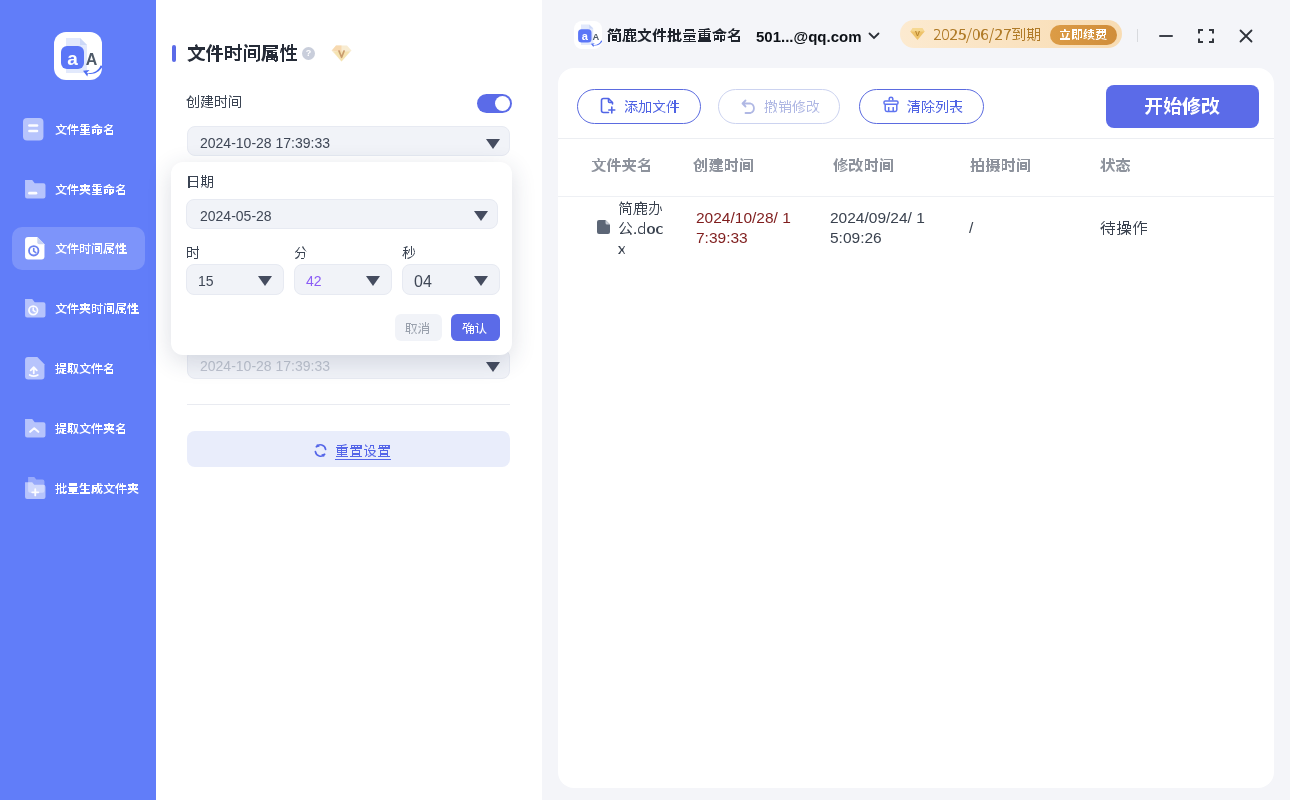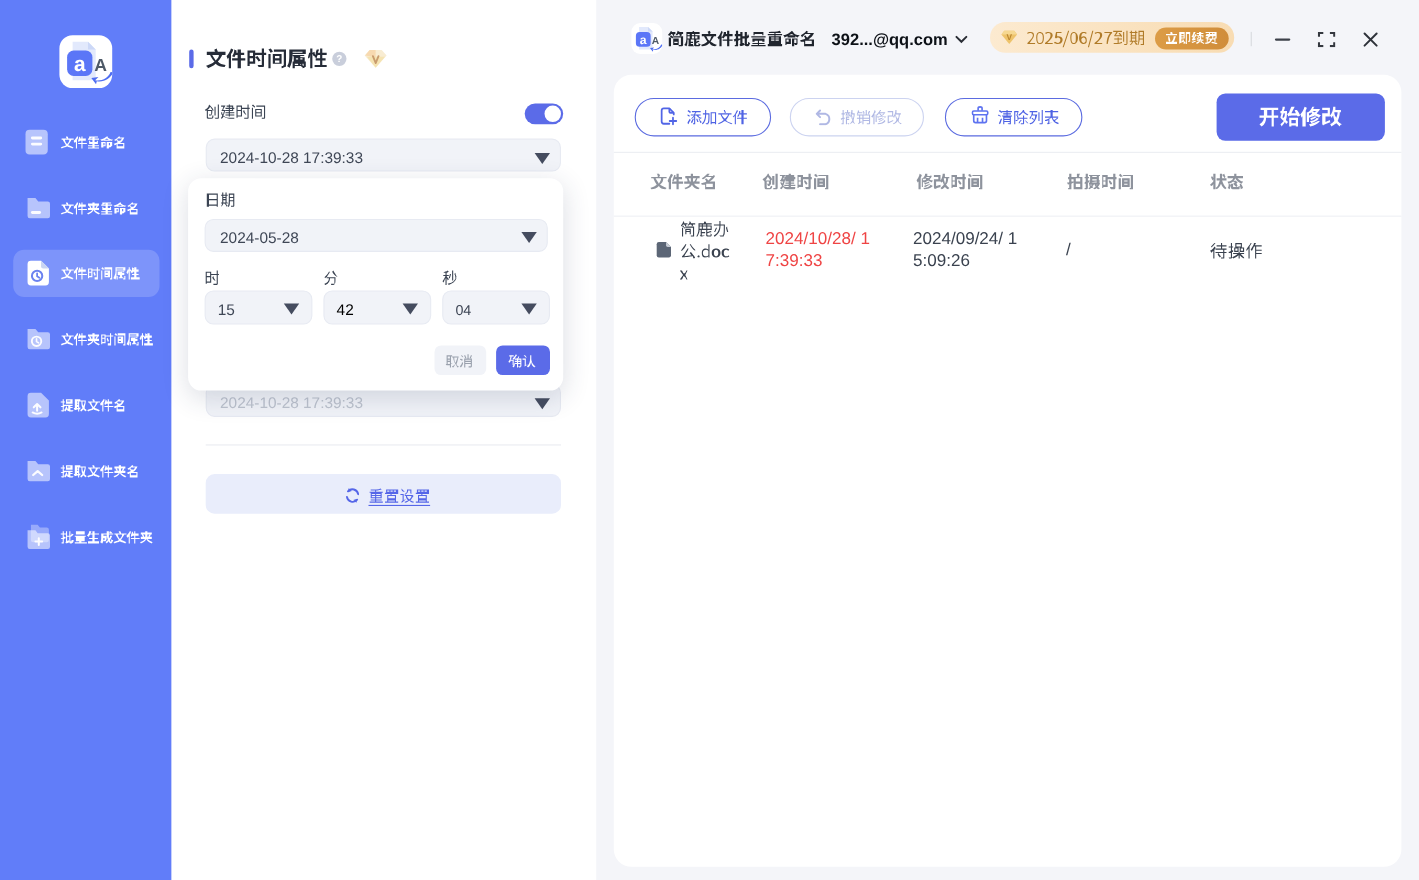--- a/index.html
+++ b/index.html
@@ -157,24 +157,24 @@
     </div>
 <div style="position:absolute;left:402.0px;top:245px;">
       <svg width="16" height="18" viewBox="0 -13 16 18" style="position:absolute">
         <path d="M7 -9C7 -8 6 -6 6 -5C6 -5 7 -5 7 -5C7 -6 8 -8 8 -9ZM11 -9C12 -8 12 -6 12 -5L13 -6C13 -7 12 -8 12 -10ZM12 -5C11 -2 9 -1 5 0C5 0 6 1 6 1C9 0 12 -2 13 -5ZM9 -12V-3H10V-12ZM5 -12C4 -11 2 -11 1 -10C1 -10 1 -10 1 -10C2 -10 2 -10 3 -10V-8H1V-7H3C2 -5 1 -3 0 -2C1 -2 1 -2 1 -1C2 -2 2 -4 3 -5V1H4V-5C4 -5 5 -4 5 -3L6 -4C6 -5 4 -6 4 -7V-7H6V-8H4V-10C5 -10 5 -11 6 -11Z" fill="#3b4453"></path>
       </svg>
     </div>
 <div class="abs" style="left:186px;top:264px;width:98px;height:31px;background:#f1f3f8;border:1px solid #e7eaf2;border-radius:8px"></div>
 <div class="abs" style="left:198px;top:265.5px;height:31px;line-height:31px;font-size:14px;color:#3f4756">15</div>
 <div class="tri" style="left:258px;top:276px;border-top-color:#454c5f"></div>
 <div class="abs" style="left:294px;top:264px;width:98px;height:31px;background:#f1f3f8;border:1px solid #e7eaf2;border-radius:8px"></div>
-<div class="abs" style="left:306px;top:265.5px;height:31px;line-height:31px;font-size:14px;color:#000000">42</div>
+<div class="abs" style="left:306px;top:265.5px;height:31px;line-height:31px;font-size:14px;color:#8b5cf6">42</div>
 <div class="tri" style="left:366px;top:276px;border-top-color:#454c5f"></div>
 <div class="abs" style="left:402px;top:264px;width:98px;height:31px;background:#f1f3f8;border:1px solid #e7eaf2;border-radius:8px"></div>
-<div class="abs" style="left:414px;top:265.5px;height:31px;line-height:31px;font-size:13px;color:#3f4756">04</div>
+<div class="abs" style="left:414px;top:265.5px;height:31px;line-height:31px;font-size:16px;color:#3f4756">04</div>
 <div class="tri" style="left:474px;top:276px;border-top-color:#454c5f"></div>
 <div class="abs" style="left:395px;top:314px;width:47px;height:27px;background:#f1f3f8;border-radius:6px"></div>
 <div style="position:absolute;left:405.0px;top:320.5px;">
       <svg width="27" height="16" viewBox="0 -12 27 16" style="position:absolute">
         <path d="M11 -8C10 -6 10 -5 9 -3C8 -5 8 -6 8 -8ZM6 -9V-8H7C7 -6 8 -4 9 -2C8 -1 7 -0 6 0C6 0 6 1 7 1C8 0 8 -0 9 -2C10 -1 10 0 11 1C12 1 12 0 12 0C11 -0 10 -1 10 -2C11 -4 11 -6 12 -9L11 -9L11 -9ZM0 -2 1 -1 4 -1V1H5V-2L6 -2L6 -3L5 -2V-9H6V-10H1V-9H1V-2ZM2 -9H4V-7H2ZM2 -6H4V-5H2ZM2 -4H4V-2L2 -2Z M23 -10C23 -9 22 -8 22 -8L23 -7C23 -8 24 -9 24 -10ZM17 -10C17 -9 18 -8 18 -7L19 -8C19 -8 18 -9 18 -10ZM14 -10C14 -9 15 -9 16 -8L16 -9C16 -9 15 -10 14 -10ZM13 -6C14 -6 15 -5 15 -5L16 -6C15 -6 14 -7 14 -7ZM13 0 14 1C15 -0 16 -2 16 -3L15 -4C15 -2 14 -1 13 0ZM18 -4H23V-3H18ZM18 -5V-6H23V-5ZM20 -11V-7H17V1H18V-2H23V-0C23 -0 23 0 23 0C22 0 22 0 21 0C21 0 21 1 21 1C22 1 23 1 23 1C24 1 24 0 24 -0V-7H21V-11Z" fill="#9aa1ad"></path>
       </svg>
     </div>
 <div class="abs" style="left:451px;top:314px;width:49px;height:27px;background:#5b6be8;border-radius:6px"></div>
 <div style="position:absolute;left:462.0px;top:320.5px;">
       <svg width="27" height="16" viewBox="0 -12 27 16" style="position:absolute">
@@ -189,21 +189,21 @@
 <rect x="7" y="14" width="23" height="23" rx="6" fill="#5b76f7"></rect>
 <text x="18.5" y="32.5" font-family="Liberation Sans" font-size="19" font-weight="bold" fill="#fff" text-anchor="middle">a</text>
 <text x="37.5" y="32.5" font-family="Liberation Sans" font-size="16" font-weight="bold" fill="#4e5a68" text-anchor="middle">A</text>
 <path d="M46.5 33.5 c-2 5.5 -8 8.5 -14 7.5 l3 -3 l-6.5 0.8 l4.3 5.7 l0.7 -2.7 c7 1.2 12.5 -2.8 15 -8 z" fill="#4f6ef2"></path>
 </svg></div>
 <div style="position:absolute;left:607.0px;top:27px;">
       <svg width="137" height="19" viewBox="0 -14 137 19" style="position:absolute">
         <path d="M1 -7V1H3V-7ZM2 -8C3 -7 3 -7 4 -6L5 -7C5 -8 4 -8 3 -9ZM5 -6V-0H10V-6ZM3 -13C2 -11 1 -10 0 -9C1 -9 2 -9 2 -8C2 -9 3 -9 3 -10H4C4 -10 5 -9 5 -8L6 -9C6 -9 6 -10 6 -10H7V-12H4L4 -12ZM9 -13C9 -12 8 -10 7 -9C7 -9 8 -9 9 -9C9 -9 9 -10 10 -10H10C11 -10 11 -9 11 -8L13 -9C13 -9 13 -10 12 -10H14V-12H10C10 -12 11 -12 11 -12ZM9 -3V-2H6V-3ZM6 -4H9V-4H6ZM5 -8V-7H12V-1C12 -0 12 -0 12 -0C11 -0 11 -0 10 -0C10 0 10 1 10 1C12 1 12 1 13 1C14 1 14 0 14 -1V-8Z M20 -8V-6H18L18 -7V-8ZM20 -9H18V-10H20ZM22 -8H24V-6H22ZM22 -9V-10H24V-9ZM25 -8H27V-6H25ZM22 -12C22 -12 22 -12 22 -12H17V-7C17 -5 17 -2 15 0C16 0 16 1 17 1C18 -0 18 -3 18 -5H29V-9H25V-10H29V-12H24C24 -12 24 -13 24 -13ZM19 1C19 1 20 1 24 1C23 0 23 -0 23 -1L21 -1V-2H23V-3H21V-5H19V-1C19 -0 19 -0 18 -0C19 0 19 1 19 1ZM24 -5V-1C24 1 24 1 26 1C26 1 27 1 28 1C29 1 29 1 30 -1C29 -1 28 -2 28 -2C28 -1 28 -0 28 -0C27 -0 26 -0 26 -0C26 -0 26 -0 26 -1V-2C27 -2 28 -3 29 -3L28 -4C27 -4 27 -4 26 -3V-5Z M36 -12C37 -12 37 -11 37 -10H31V-8H33C34 -6 35 -5 36 -3C35 -2 33 -1 30 -0C31 0 31 1 31 1C34 1 36 -0 38 -2C39 -0 41 1 43 1C44 1 44 -0 45 -0C42 -1 41 -2 39 -3C40 -5 41 -6 42 -8H44V-10H38L39 -11C39 -11 39 -12 38 -13ZM38 -4C36 -5 36 -7 35 -8H40C39 -7 39 -5 38 -4Z M50 -5V-4H54V1H56V-4H59V-5H56V-8H59V-10H56V-13H54V-10H53C53 -10 53 -11 53 -12L51 -12C51 -10 50 -8 49 -7C50 -7 51 -6 51 -6C51 -7 52 -7 52 -8H54V-5ZM49 -13C48 -11 47 -8 45 -7C46 -7 46 -6 46 -5C47 -6 47 -6 47 -6V1H49V-9C49 -10 50 -11 50 -12Z M62 -13V-10H61V-8H62V-6L60 -5L61 -3L62 -4V-1C62 -0 62 -0 62 -0C62 -0 61 -0 61 -0C61 0 61 1 61 1C62 1 63 1 64 1C64 1 64 0 64 -1V-4L66 -5L66 -6L64 -6V-8H66V-10H64V-13ZM66 1C67 1 67 1 70 -0C70 -1 69 -2 69 -2L68 -2V-6H70V-8H68V-12H66V-2C66 -1 66 -1 65 -0C66 0 66 1 66 1ZM73 -10C73 -9 72 -8 72 -8V-12H70V-1C70 0 70 1 72 1C72 1 73 1 73 1C74 1 74 0 75 -2C74 -2 73 -3 73 -3C73 -1 73 -1 73 -1C73 -1 72 -1 72 -1C72 -1 72 -1 72 -1V-6C73 -6 74 -7 74 -8Z M79 -10H86V-9H79ZM79 -11H86V-11H79ZM78 -12V-9H87V-12ZM76 -8V-7H89V-8ZM79 -4H82V-3H79ZM83 -4H86V-3H83ZM79 -5H82V-5H79ZM83 -5H86V-5H83ZM76 -0V1H89V-0H83V-1H88V-2H83V-3H88V-6H77V-3H82V-2H77V-1H82V-0Z M92 -8V-3H97V-3H92V-1H97V-1H91V1H104V-1H98V-1H103V-3H98V-3H103V-8H98V-9H104V-10H98V-11C100 -11 102 -11 103 -11L102 -13C99 -12 95 -12 92 -12C92 -12 92 -11 92 -11C94 -11 95 -11 97 -11V-10H91V-9H97V-8ZM94 -5H97V-4H94ZM98 -5H101V-4H98ZM94 -7H97V-6H94ZM98 -7H101V-6H98Z M113 -13C111 -11 108 -9 105 -9C106 -8 106 -8 106 -7C107 -7 108 -8 109 -8V-7H116V-8C117 -8 117 -7 118 -7C119 -8 119 -8 120 -9C117 -9 115 -10 114 -12L114 -12ZM110 -9C111 -9 112 -10 113 -10C113 -10 114 -9 115 -9ZM107 -6V0H108V-1H112V-6ZM108 -5H110V-3H108ZM113 -6V1H115V-5H117V-2C117 -2 117 -2 116 -2C116 -2 116 -2 115 -2C115 -2 115 -1 116 -0C117 -0 117 -0 118 -1C118 -1 118 -1 118 -2V-6Z M124 -8C124 -7 125 -7 125 -6C124 -5 122 -5 120 -4C121 -4 121 -3 121 -3C122 -3 123 -3 124 -3V1H125V1H131V1H133V-5H128C130 -7 132 -8 133 -11L132 -11L131 -11H127C127 -12 127 -12 128 -12L126 -13C125 -11 123 -10 121 -9C121 -9 122 -8 122 -7C123 -8 124 -9 125 -10H130C129 -9 128 -8 127 -7C126 -7 126 -8 125 -9ZM131 -1H125V-4H131Z" fill="#20252e"></path>
       </svg>
     </div>
-<div class="abs" style="left:756px;top:23px;height:27px;line-height:27px;font-size:15px;font-weight:bold;color:#0d1117">392...@qq.com</div>
+<div class="abs" style="left:756px;top:23px;height:27px;line-height:27px;font-size:15px;font-weight:bold;color:#0d1117">501...@qq.com</div>
 <svg class="abs" style="left:868px;top:32px" width="12" height="8" viewBox="0 0 12 8">
       <path d="M1.5 1.5 L6 6 L10.5 1.5" stroke="#2a2e36" stroke-width="1.8" fill="none" stroke-linecap="round"></path>
     </svg>
 <div class="abs" style="left:900px;top:20px;width:222px;height:28px;border-radius:14px;background:linear-gradient(90deg,#fcead0,#f8dcb3)"></div>
 <svg class="abs" style="left:910px;top:27px" width="15" height="14" viewBox="0 0 20 17">
 <path d="M4 0.5 h12 l3.5 4.5 l-9.5 11.5 l-9.5 -11.5 z" fill="#eec36a"></path>
 <path d="M4 0.5 h12 l3.5 4.5 h-19 z" fill="#f6d891"></path>
 <text x="10" y="11.5" font-size="10" font-weight="bold" fill="#b9852f" text-anchor="middle" font-family="Liberation Sans">V</text>
 </svg>
 <div style="position:absolute;left:933.0px;top:26px;">
@@ -303,20 +303,20 @@
 <div style="position:absolute;left:617.5px;top:219.5px;">
       <svg width="47" height="19" viewBox="0 -14 47 19" style="position:absolute">
         <path d="M5 -12C4 -10 2 -8 1 -6C1 -6 2 -6 2 -6C3 -7 5 -9 6 -12ZM10 -12 9 -12C10 -10 12 -7 14 -6C14 -6 14 -6 14 -7C13 -8 11 -10 10 -12ZM2 0C3 0 4 -0 12 -1C12 0 12 1 13 1L14 0C13 -1 12 -3 10 -5L9 -4C10 -3 10 -2 11 -2L4 -1C5 -3 7 -5 8 -8L7 -8C6 -6 4 -3 3 -2C3 -2 2 -1 2 -1C2 -1 2 -0 2 0Z M17 0C18 0 18 -0 18 -1C18 -1 18 -2 17 -2C17 -2 16 -1 16 -1C16 -0 17 0 17 0Z M23 0C24 0 25 -0 26 -1H26L26 0H27V-12H26V-9L26 -7C25 -8 24 -8 23 -8C22 -8 20 -7 20 -4C20 -1 21 0 23 0ZM24 -1C22 -1 21 -2 21 -4C21 -6 22 -7 24 -7C24 -7 25 -7 26 -6V-2C25 -1 24 -1 24 -1Z M33 0C35 0 37 -1 37 -4C37 -7 35 -8 33 -8C31 -8 29 -7 29 -4C29 -1 31 0 33 0ZM33 -1C32 -1 31 -2 31 -4C31 -6 32 -7 33 -7C34 -7 35 -6 35 -4C35 -2 34 -1 33 -1Z M42 0C43 0 44 -0 45 -1L44 -2C44 -1 43 -1 42 -1C41 -1 40 -2 40 -4C40 -6 41 -7 42 -7C43 -7 43 -7 44 -6L45 -7C44 -8 43 -8 42 -8C40 -8 38 -7 38 -4C38 -1 40 0 42 0Z" fill="#3a424f"></path>
       </svg>
     </div>
 <div style="position:absolute;left:617.5px;top:239.5px;">
       <svg width="9" height="19" viewBox="0 -14 9 19" style="position:absolute">
         <path d="M0 0H2L3 -2C3 -2 3 -3 4 -3H4C4 -3 4 -2 5 -2L6 0H7L5 -4L7 -8H6L5 -6C4 -6 4 -5 4 -5H4C4 -5 3 -6 3 -6L2 -8H0L3 -4Z" fill="#3a424f"></path>
       </svg>
     </div>
-<div class="abs" style="left:696px;top:207.5px;font-size:15.5px;line-height:20px;color:#ef4444">2024/10/28/ 1<br>7:39:33</div>
+<div class="abs" style="left:696px;top:207.5px;font-size:15.5px;line-height:20px;color:#7f1d1d">2024/10/28/ 1<br>7:39:33</div>
 <div class="abs" style="left:830px;top:207.5px;font-size:15.5px;line-height:20px;color:#3a424f">2024/09/24/ 1<br>5:09:26</div>
 <div class="abs" style="left:969px;top:217.5px;font-size:15.5px;line-height:20px;color:#3a424f">/</div>
 <div style="position:absolute;left:1100.0px;top:219px;">
       <svg width="50" height="20" viewBox="0 -15 50 20" style="position:absolute">
         <path d="M7 -3C7 -2 8 -1 9 -0L10 -1C9 -2 8 -3 8 -4ZM4 -13C3 -12 2 -11 1 -10C1 -10 1 -9 1 -9C3 -10 4 -12 5 -13ZM10 -13V-11H6V-10H10V-8H5V-7H12V-5H5V-4H12V-0C12 0 12 0 12 0C11 0 10 0 10 0C10 0 10 1 10 1C11 1 12 1 12 1C13 1 13 1 13 -0V-4H15V-5H13V-7H15V-8H11V-10H15V-11H11V-13ZM4 -10C3 -8 2 -7 0 -6C1 -5 1 -5 1 -4C2 -5 2 -5 3 -6V1H4V-7C5 -8 5 -9 5 -9Z M24 -12H28V-10H24ZM23 -13V-9H29V-13ZM23 -8H25V-6H23ZM28 -8H30V-6H28ZM19 -13V-10H17V-9H19V-6C18 -5 17 -5 17 -5L17 -4L19 -4V-0C19 0 18 0 18 0C18 0 18 0 17 0C17 0 17 1 18 1C18 1 19 1 19 1C20 1 20 0 20 -0V-5L21 -5L21 -7L20 -6V-9H21V-10H20V-13ZM26 -5V-4H21V-3H25C24 -2 22 -1 20 -0C21 0 21 1 21 1C23 0 25 -1 26 -2V1H27V-2C28 -1 29 0 31 1C31 0 31 0 31 -0C30 -1 29 -2 28 -3H31V-4H27V-5H31V-9H27V-5H26V-9H22V-5Z M40 -13C40 -11 38 -9 37 -7C37 -7 38 -6 38 -6C39 -7 39 -8 40 -10H41V1H42V-3H47V-4H42V-6H47V-7H42V-10H47V-11H41C41 -11 41 -12 42 -13ZM37 -13C36 -11 34 -9 33 -7C33 -7 33 -6 33 -6C34 -6 34 -7 35 -8V1H36V-10C37 -11 37 -12 38 -13Z" fill="#3a424f"></path>
       </svg>
     </div>
 </div>
 </body></html>

